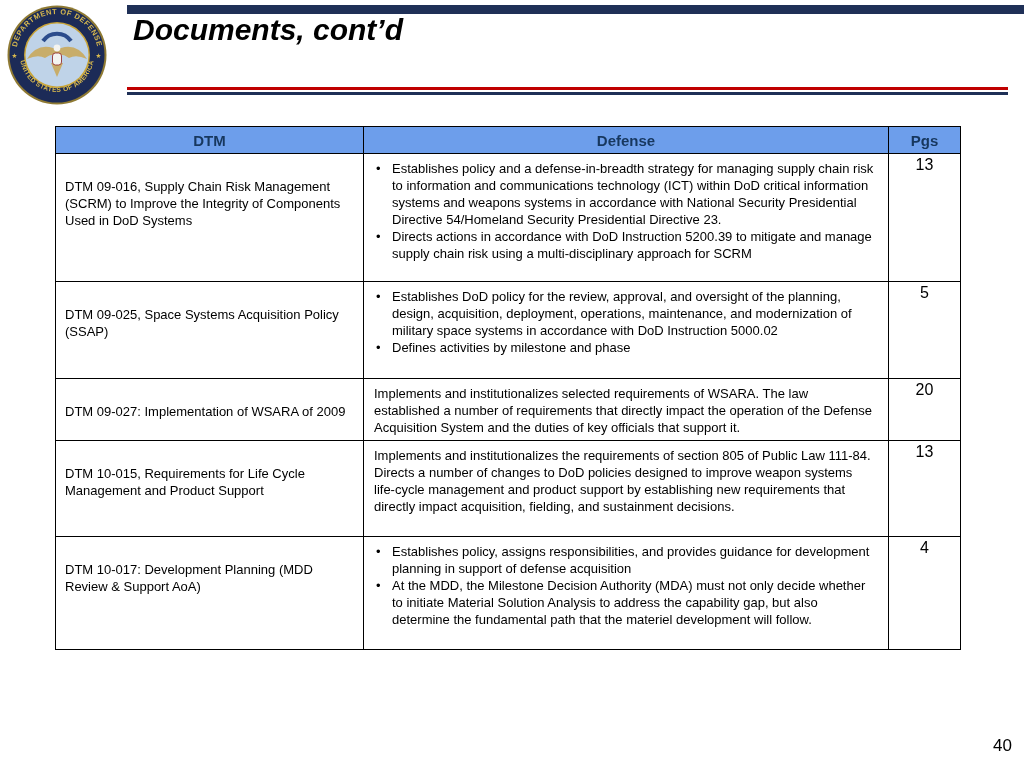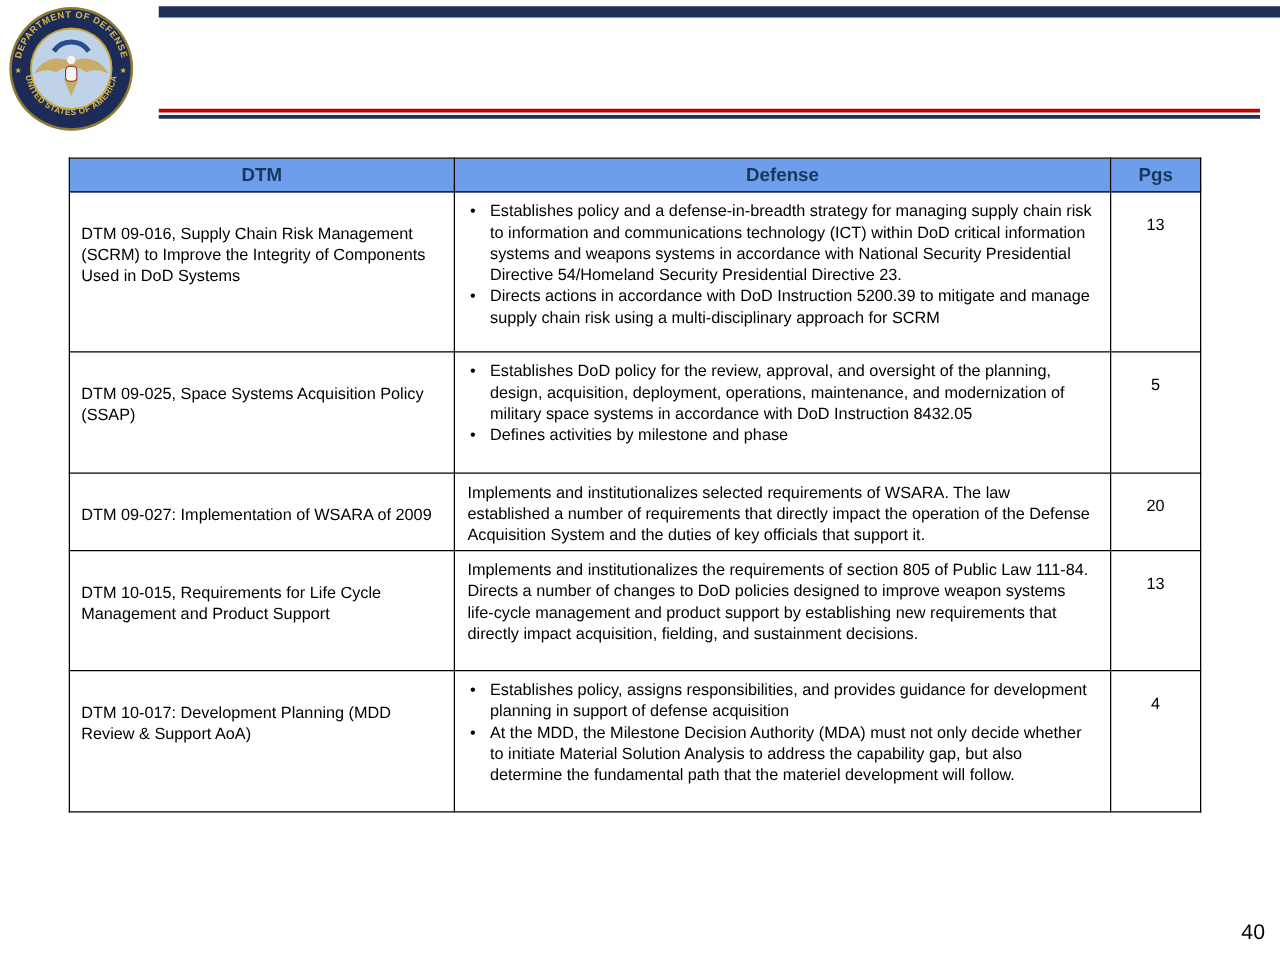--- a/index.html
+++ b/index.html
@@ -20,21 +20,21 @@
 
   table.doc { position:absolute; left:55px; top:126px; width:905px;
               border-collapse:collapse; table-layout:fixed;border-radius:27px; }
   table.doc th, table.doc td { border:1px solid #000; vertical-align:top; }
   table.doc th { background:#6D9EEB; color:#17375E; font-size:15px; font-weight:bold;
                  text-align:center; height:27px; vertical-align:middle; }
   .col-dtm { width:308px; } .col-purpose { width:525px; } .col-pgs { width:72px; }
 
   td.dtm     { padding:24px 8px 4px 9px;  font-size:13px; line-height:17px; color:#000; }
   td.purpose { padding:6px 14px 4px 10px; font-size:13px; line-height:17px; color:#000; }
-  td.pgs     { padding-top:18px; text-align:center; font-size:13px; color:#000; }
+  td.pgs     { padding-top:2px; text-align:center; font-size:16px; color:#000; }
 
   .bullet-item { display:flex; }
   .bullet-glyph { flex:0 0 18px; width:18px; padding-left:2px; }
   .bullet-text { flex:1; }
   .plain-purpose { }
 
   tr.h1 { height:128px; } tr.h2 { height:97px; } tr.h3 { height:61px; }
   tr.h4 { height:96px; }  tr.h5 { height:113px; }
 
   .page-number { position:absolute; right:12px; bottom:12px; font-size:17px; color:#000; }
@@ -68,20 +68,21 @@
       <g>
         <path d="M20 54 Q30 38 46 43 L54 43 Q70 38 80 54 Q69 49 62 53 Q56 48 50 50 Q44 48 38 53 Q31 49 20 54 Z" fill="#C8AD6A"></path>
         <path d="M44 58 L50 72 L56 58 Z" fill="#C8AD6A"></path>
         <circle cx="50" cy="43" r="3.4" fill="#F4F4F0"></circle>
         <rect x="45.5" y="48" width="9" height="12" rx="3" fill="#F4F4F0" stroke="#8A1C1C" stroke-width="0.8"></rect>
       </g>
     </svg>
   </div>
 
   <div class="title">
+    <div>Documents, cont’d</div>
   </div>
 
   <div class="rule">
     <div class="rule-red"></div>
     <div class="rule-navy"></div>
   </div>
 
   <table class="doc">
     <colgroup>
       <col class="col-dtm">
@@ -110,21 +111,21 @@
           </div>
         </td>
         <td class="pgs">13</td>
       </tr>
 
       <tr class="h2">
         <td class="dtm">DTM  09-025, Space Systems Acquisition Policy (SSAP)</td>
         <td class="purpose">
           <div class="bullet-item">
             <span class="bullet-glyph">•</span>
-            <span class="bullet-text">Establishes DoD policy for the review, approval, and oversight of the planning, design, acquisition, deployment, operations, maintenance, and modernization of military space systems in accordance with DoD Instruction 8432.05</span>
+            <span class="bullet-text">Establishes DoD policy for the review, approval, and oversight of the planning, design, acquisition, deployment, operations, maintenance, and modernization of military space systems in accordance with DoD Instruction 5000.02</span>
           </div>
           <div class="bullet-item">
             <span class="bullet-glyph">•</span>
             <span class="bullet-text">Defines activities by milestone and phase</span>
           </div>
         </td>
         <td class="pgs">5</td>
       </tr>
 
       <tr class="h3">

